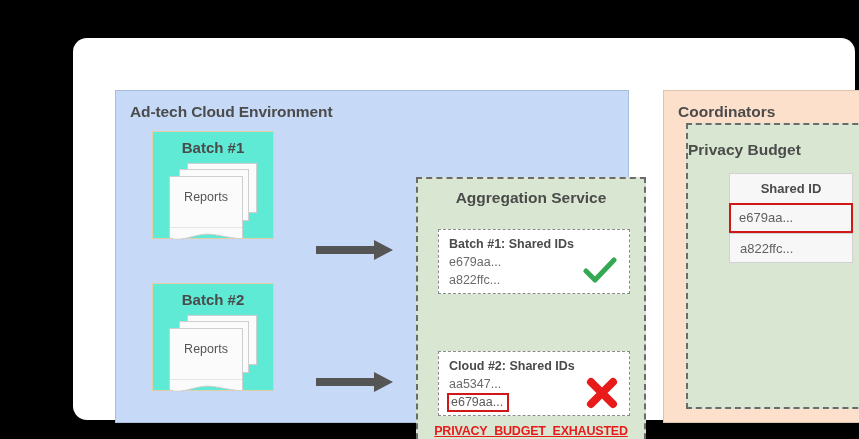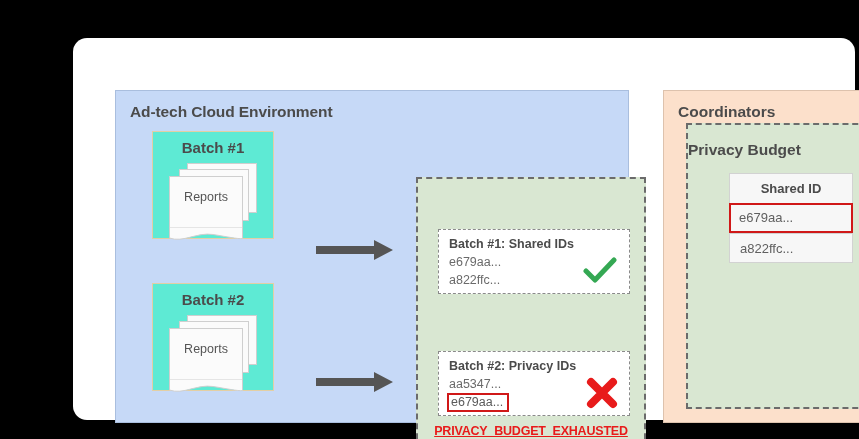--- a/index.html
+++ b/index.html
@@ -284,32 +284,33 @@
       </div>
 
       <svg class="arrow a1" viewBox="0 0 78 22">
         <path d="M0,7 L58,7 L58,1 L77,11 L58,21 L58,15 L0,15 Z" fill="#555555"></path>
       </svg>
       <svg class="arrow a2" viewBox="0 0 78 22">
         <path d="M0,7 L58,7 L58,1 L77,11 L58,21 L58,15 L0,15 Z" fill="#555555"></path>
       </svg>
 
       <div class="agg-panel">
+        <div class="agg-title">Aggregation Service</div>
 
         <div class="idcard c1">
           <div class="idcard-title">Batch #1: Shared IDs</div>
           <div class="idcard-line l1">e679aa...</div>
           <div class="idcard-line l2">a822ffc...</div>
           <svg class="tick" viewBox="0 0 34 30">
             <path d="M3,15 L12,24 L31,4" stroke="#34a853" stroke-width="5" fill="none" stroke-linecap="round" stroke-linejoin="round"></path>
           </svg>
         </div>
 
         <div class="idcard c2">
-          <div class="idcard-title">Batch #2: Privacy IDs</div>
+          <div class="idcard-title">Cloud #2: Shared IDs</div>
           <div class="idcard-line l1">aa5347...</div>
           <div class="idcard-line boxed">e679aa...</div>
           <svg class="cross" viewBox="0 0 34 34">
             <path d="M6,6 L28,28 M28,6 L6,28" stroke="#e81b1b" stroke-width="8" fill="none" stroke-linecap="round"></path>
           </svg>
         </div>
 
         <div class="pbe-text">PRIVACY_BUDGET_EXHAUSTED</div>
       </div>
     </div>

